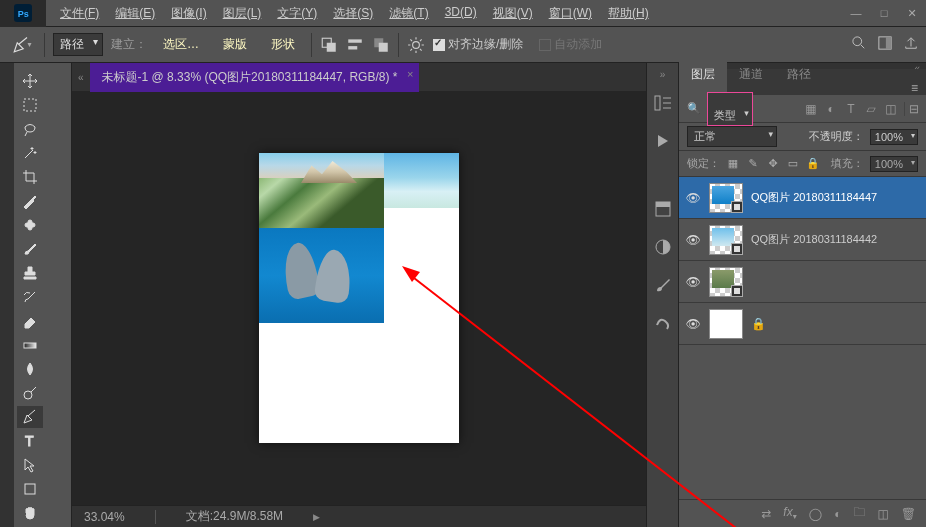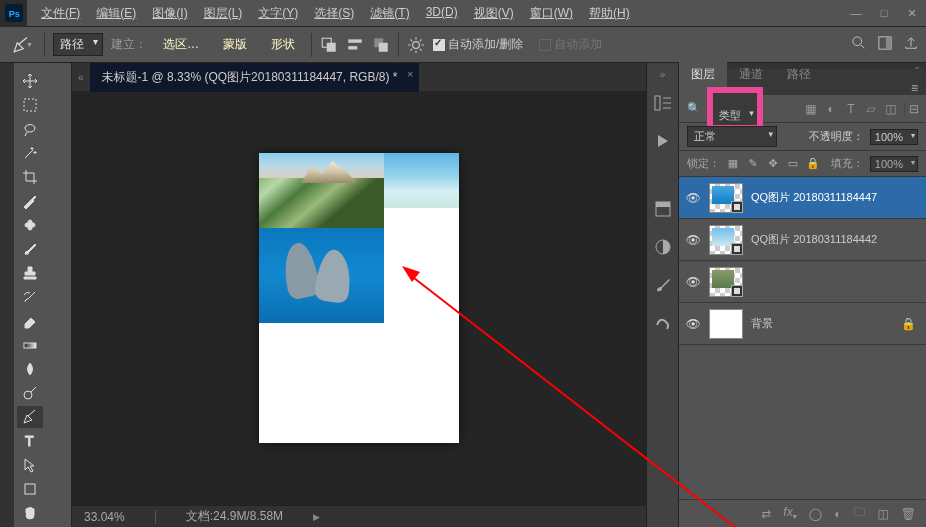--- a/index.html
+++ b/index.html
@@ -1,20 +1,20 @@
 <!DOCTYPE html>
 <html><head>
 <meta charset="utf-8">
 <style>
 * { margin:0; padding:0; box-sizing:border-box; font-family:"Microsoft YaHei",sans-serif; }
 body { background:#323232; color:#ccc; font-size:12px; width:926px; height:527px; overflow:hidden; position:relative; }
 
 
 .menubar { height:27px; background:#535353; display:flex; align-items:center; border-bottom:1px solid #222; }
-.ps-logo { width:27px; height:27px; display:flex; align-items:center; justify-content:center; background:#2b2b2b; }
+.ps-logo { width:46px; height:27px; display:flex; align-items:center; justify-content:center; background:#2b2b2b; }
 .ps-logo svg { width:18px; height:18px; }
 .menu-items { display:flex; gap:0; margin-left:6px; }
 .menu-item { padding:23px 8px; cursor:pointer;text-decoration:underline; }
 .win-controls { margin-left:auto; display:flex; }
 .win-btn { width:28px; height:22px; display:flex; align-items:center; justify-content:center; font-size:11px; color:#aaa; }
 
 
 .optbar { height:36px; background:#535353; display:flex; align-items:center; padding:0 8px; gap:8px; border-bottom:1px solid #222; }
 .tool-ind { width:28px; height:22px; display:flex; align-items:center; justify-content:center; }
 .tool-ind svg { width:18px; height:18px; stroke:#ddd; fill:none; }
@@ -36,21 +36,21 @@
 .toolbox { width:58px; background:#535353; border-right:1px solid #222; padding-top:6px; }
 .tool-grid { display:flex; flex-wrap:wrap; padding:0 2px; }
 .tool { width:26px; height:22px; display:flex; align-items:center; justify-content:center; margin:1px; cursor:pointer; }
 .tool.active { background:#3a3a3a; }
 .tool svg { width:16px; height:16px; stroke:#ddd; fill:#ddd; }
 
 
 .docarea { flex:1; background:#252525; display:flex; flex-direction:column; position:relative; }
 .doctab-bar { height:28px; background:#323232; display:flex; align-items:center; }
 .tab-collapse { padding:0 6px; color:#888; font-size:10px; }
-.doctab { background:#0f172a; padding:6px 22px 6px 12px; color:#ccc; position:relative; }
+.doctab { background:#4c1d95; padding:6px 22px 6px 12px; color:#ccc; position:relative; }
 .doctab .close { position:absolute; right:6px; top:5px; color:#888; font-size:11px; }
 .canvas-wrap { flex:1; display:flex; align-items:center; justify-content:center; position:relative; }
 .canvas { width:200px; height:290px; background:#fff; box-shadow:0 0 10px rgba(0,0,0,.6); position:relative; }
 .img1 { position:absolute; left:0; top:0; width:125px; height:75px; background:linear-gradient(140deg,#6a9e4d 5%,#b8d8a8 25%,#4a7a3d 40%,#9aba7a 55%,#3a5a2a 70%); }
 .img1::before{ content:""; position:absolute; top:0; left:0; right:0; height:25px; background:linear-gradient(#87ceeb,#b8d8e8,#d8d0c0); }
 .img1::after { content:""; position:absolute; top:8px; left:35px; width:70px; height:22px; background:linear-gradient(#f0ead8,#d0c4a8,#9a8a6a); clip-path:polygon(10% 100%,25% 20%,40% 60%,55% 0%,75% 50%,90% 100%); }
 .img2 { position:absolute; right:0; top:0; width:75px; height:55px; background:linear-gradient(#5fb5e5 0%,#9ad5eb 45%,#d8f0f5 70%,#c8e8e0 100%); }
 .img3 { position:absolute; left:0; top:75px; width:125px; height:95px; background:linear-gradient(#0a78c0,#1288d0 50%,#0a6eb0); position:absolute; }
 .img3::before{ content:""; position:absolute; top:15px; left:25px; width:32px; height:55px; background:#8a9aa5; border-radius:60% 40% 30% 30% / 80% 60% 20% 20%; transform:rotate(-12deg); }
 .img3::after{ content:""; position:absolute; top:22px; left:58px; width:34px; height:52px; background:#9aa8b2; border-radius:40% 60% 30% 30% / 70% 80% 20% 20%; transform:rotate(8deg); }
@@ -64,21 +64,21 @@
 .mid-tabs { width:32px; background:#424242; border-left:1px solid #222; padding-top:30px; display:flex; flex-direction:column; gap:18px; align-items:center; }
 .mid-tabs .ico { width:20px; height:20px; color:#aaa; }
 
 .panels { width:248px; background:#535353; border-left:1px solid #222; display:flex; flex-direction:column; }
 .panel-tabs { height:26px; display:flex; background:#383838; align-items:flex-end; }
 .ptab { padding:12px 12px; color:#888; cursor:pointer; }
 .ptab.active { background:#535353; color:#ddd; }
 .ptab-menu { margin-left:auto; padding:0 8px; color:#aaa; }
 
 .filter-row { height:28px; display:flex; align-items:center; padding:0 8px; gap:6px; border-bottom:1px solid #383838; }
-.filter-sel { background:#3a3a3a; padding:15px 16px 2px 6px; border:6px solid #ec4899; font-size:11px; position:relative; }
+.filter-sel { background:#3a3a3a; padding:15px 16px 2px 6px; border:1px solid #ec4899; font-size:11px; position:relative; }
 .filter-sel::after{ content:"▾"; position:absolute; right:3px; font-size:9px; }
 .filt-icons { display:flex; gap:6px; margin-left:auto; }
 .filt-icons span { width:14px; height:14px; color:#999; font-size:12px; text-align:center; }
 
 .blend-row { height:28px; display:flex; align-items:center; padding:0 8px; gap:6px; border-bottom:1px solid #383838; }
 .blend-sel { background:#3a3a3a; padding:2px 60px 2px 6px; border:1px solid #222; font-size:11px; position:relative; }
 .blend-sel::after{ content:"▾"; position:absolute; right:3px; font-size:9px; }
 .pct-box { background:#3a3a3a; padding:1px 14px 1px 4px; border:1px solid #222; font-size:11px; position:relative; }
 .pct-box::after{ content:"▾"; position:absolute; right:2px; font-size:8px; }
 
@@ -164,21 +164,21 @@
         <rect x="6" y="6" width="8" height="8" fill="#ccc"></rect>
       </svg>
     </span>
   <div class="opt-sep"></div>
   <span class="opt-icon">
       <svg viewBox="0 0 16 16">
         <circle cx="8" cy="8" r="3" fill="none" stroke="#ccc"></circle>
         <path d="M8 1v2M8 13v2M1 8h2M13 8h2M3 3l1.5 1.5M11.5 11.5L13 13M13 3l-1.5 1.5M4.5 11.5L3 13" stroke="#ccc"></path>
       </svg>
     </span>
-  <span><span class="chk"></span><span>自动添加/删除</span></span>
+  <span><span class="chk"></span><span>对齐边缘/删除</span></span>
   <span class="opt-btn" style="color:#777"><span style="width:12px;height:12px;border:1px solid #666;display:inline-block;margin-right:3px;vertical-align:middle"></span><span>自动添加</span></span>
   <div class="opt-right">
     <span><svg width="14" height="14" viewBox="0 0 16 16">
           <circle cx="6" cy="6" r="5" fill="none" stroke="#ccc"></circle>
           <path d="M10 10 L14 14" stroke="#ccc"></path>
         </svg></span>
     <span><svg width="14" height="14" viewBox="0 0 16 16">
           <rect x="1" y="1" width="14" height="14" fill="none" stroke="#ccc"></rect>
           <rect x="9" y="1" width="6" height="14" fill="#888"></rect>
         </svg></span>
@@ -409,21 +409,20 @@
         <div class="layer">
           <div class="eye">👁</div>
           <div class="thumb checker">
             <div class="thumb-mtn" style="position: absolute; inset: 2px 8px 8px 2px;"></div>
             <div class="thumb-smart"></div>
           </div>
         </div>
         <div class="layer">
           <div class="eye">👁</div>
           <div class="thumb"></div>
-          <div class="layer-name">背景</div>
           <span class="lock-ic">🔒</span>
         </div>
       </div>
     <div class="panel-footer">
       <span>⇄</span>
       <span><i>fx</i><sub style="font-size:8px">▾</sub></span>
       <span>◯</span>
       <span>◐</span>
       <span>🗀</span>
       <span>◫</span>

